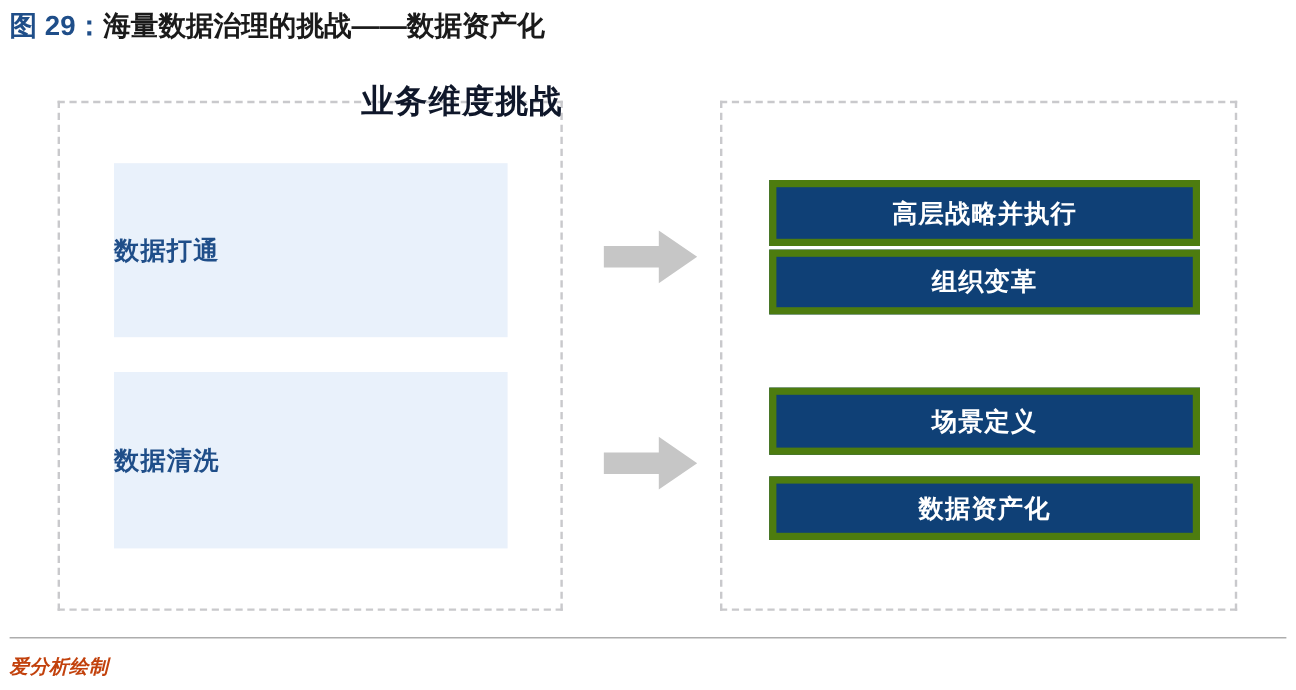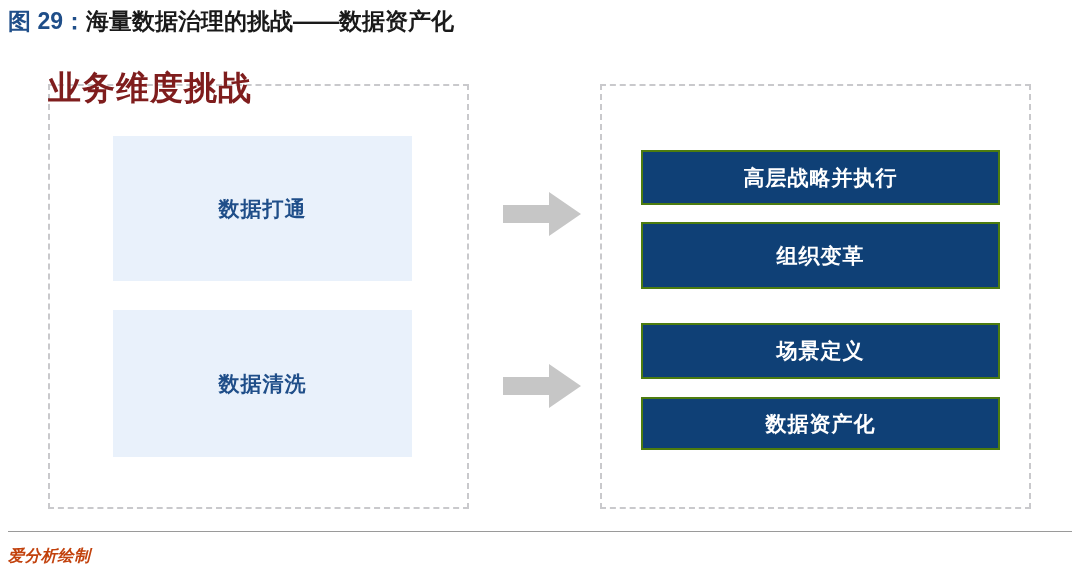--- a/index.html
+++ b/index.html
@@ -65,73 +65,72 @@
   .panel-right {
     left: 600px;
     top: 84px;
     width: 431px;
     height: 425px;
   }
 
   
   .col-heading {
     position: absolute;
-    font-size: 33px;
-    font-weight: bold;
-    color: #7f1d1d;
+    font-size: 27px;
+    font-weight: bold;
+    color: #0f172a;
     letter-spacing: 1px;
-    text-align: left;
+    text-align: right;
     white-space: nowrap;
   }
   .heading-left {
     left: 48px;
     top: 66px;
     width: 421px;
   }
   .heading-right {
     left: 600px;
     top: 66px;
     width: 431px;
   }
 
   
   .challenge-box {
     position: absolute;
-    left: 113px;
-    width: 299px;
+    left: 95px;
+    width: 328px;
     background: #e9f1fb;
+    display: flex;
+    align-items: center;
+    box-sizing: border-box;
+  }
+  .challenge-box-1 { top: 136px; height: 145px; }
+  .challenge-box-2 { top: 310px; height: 147px; }
+  .challenge-label {
+    font-size: 21px;
+    font-weight: bold;
+    color: #1f4e89;
+    letter-spacing: 1px;
+    white-space: nowrap;
+  }
+
+  
+  .response-box {
+    position: absolute;
+    left: 641px;
+    width: 359px;
+    background: #0f4076;
+    border: 6px solid #4d7c0f;
     display: flex;
     align-items: center;
     justify-content: center;
     box-sizing: border-box;
   }
-  .challenge-box-1 { top: 136px; height: 145px; }
-  .challenge-box-2 { top: 310px; height: 147px; }
-  .challenge-label {
-    font-size: 21px;
-    font-weight: bold;
-    color: #1f4e89;
-    letter-spacing: 1px;
-    white-space: nowrap;
-  }
-
-  
-  .response-box {
-    position: absolute;
-    left: 641px;
-    width: 359px;
-    background: #0f4076;
-    border: 2px solid #4d7c0f;
-    display: flex;
-    align-items: center;
-    justify-content: center;
-    box-sizing: border-box;
-  }
   .response-box-1 { top: 150px; height: 55px; }
-  .response-box-2 { top: 222px; height: 67px; align-items: center; }
+  .response-box-2 { top: 208px; height: 54px; align-items: center; }
   .response-box-3 { top: 323px; height: 56px; }
   .response-box-4 { top: 397px; height: 53px; justify-content: center; }
   .response-label {
     font-size: 21px;
     font-weight: bold;
     color: #ffffff;
     letter-spacing: 1px;
     white-space: nowrap;
   }
 

